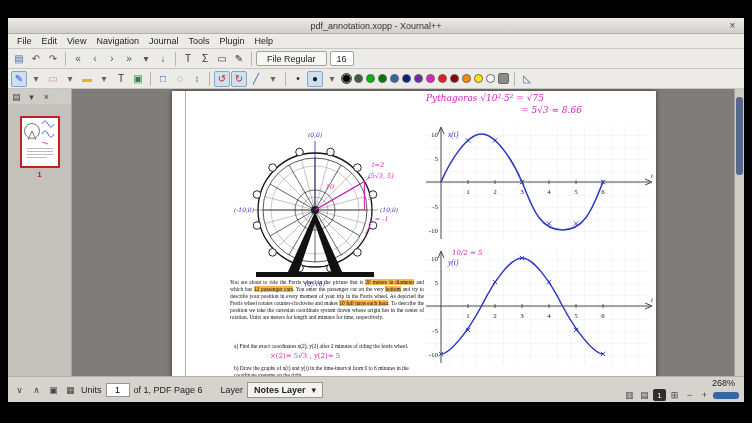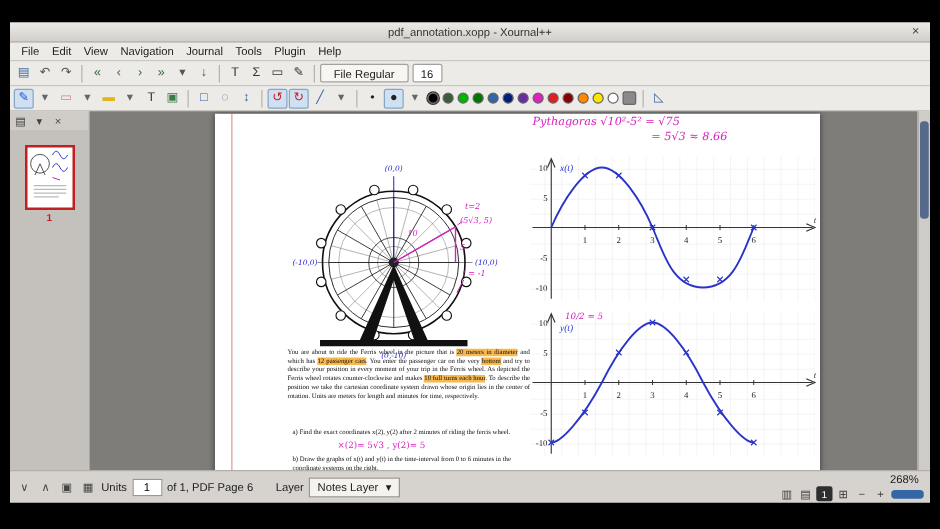--- a/index.html
+++ b/index.html
@@ -377,21 +377,21 @@
     <span class="sbtn">∨</span>
       <span class="sbtn">∧</span>
       <span class="sbtn">▣</span>
       <span class="sbtn">▦</span>
     <span>Units</span>
     <input class="page-input" value="1" style="">
     <span>of 1, PDF Page 6</span>
     <span style="width:10px"></span>
     <span>Layer</span>
     <div class="layer-select">
-      <span style="font-weight:normal">Notes Layer</span>
+      <span style="font-weight:bold">Notes Layer</span>
       <span>▾</span>
     </div>
     <div class="zoom-cluster">
       <span class="zoom-label">268%</span>
       <div class="zoom-row">
         <span class="sbtn">▥</span>
           <span class="sbtn">▤</span>
           <span class="sbtn badge">1</span>
           <span class="sbtn">⊞</span>
           <span class="sbtn">−</span>

